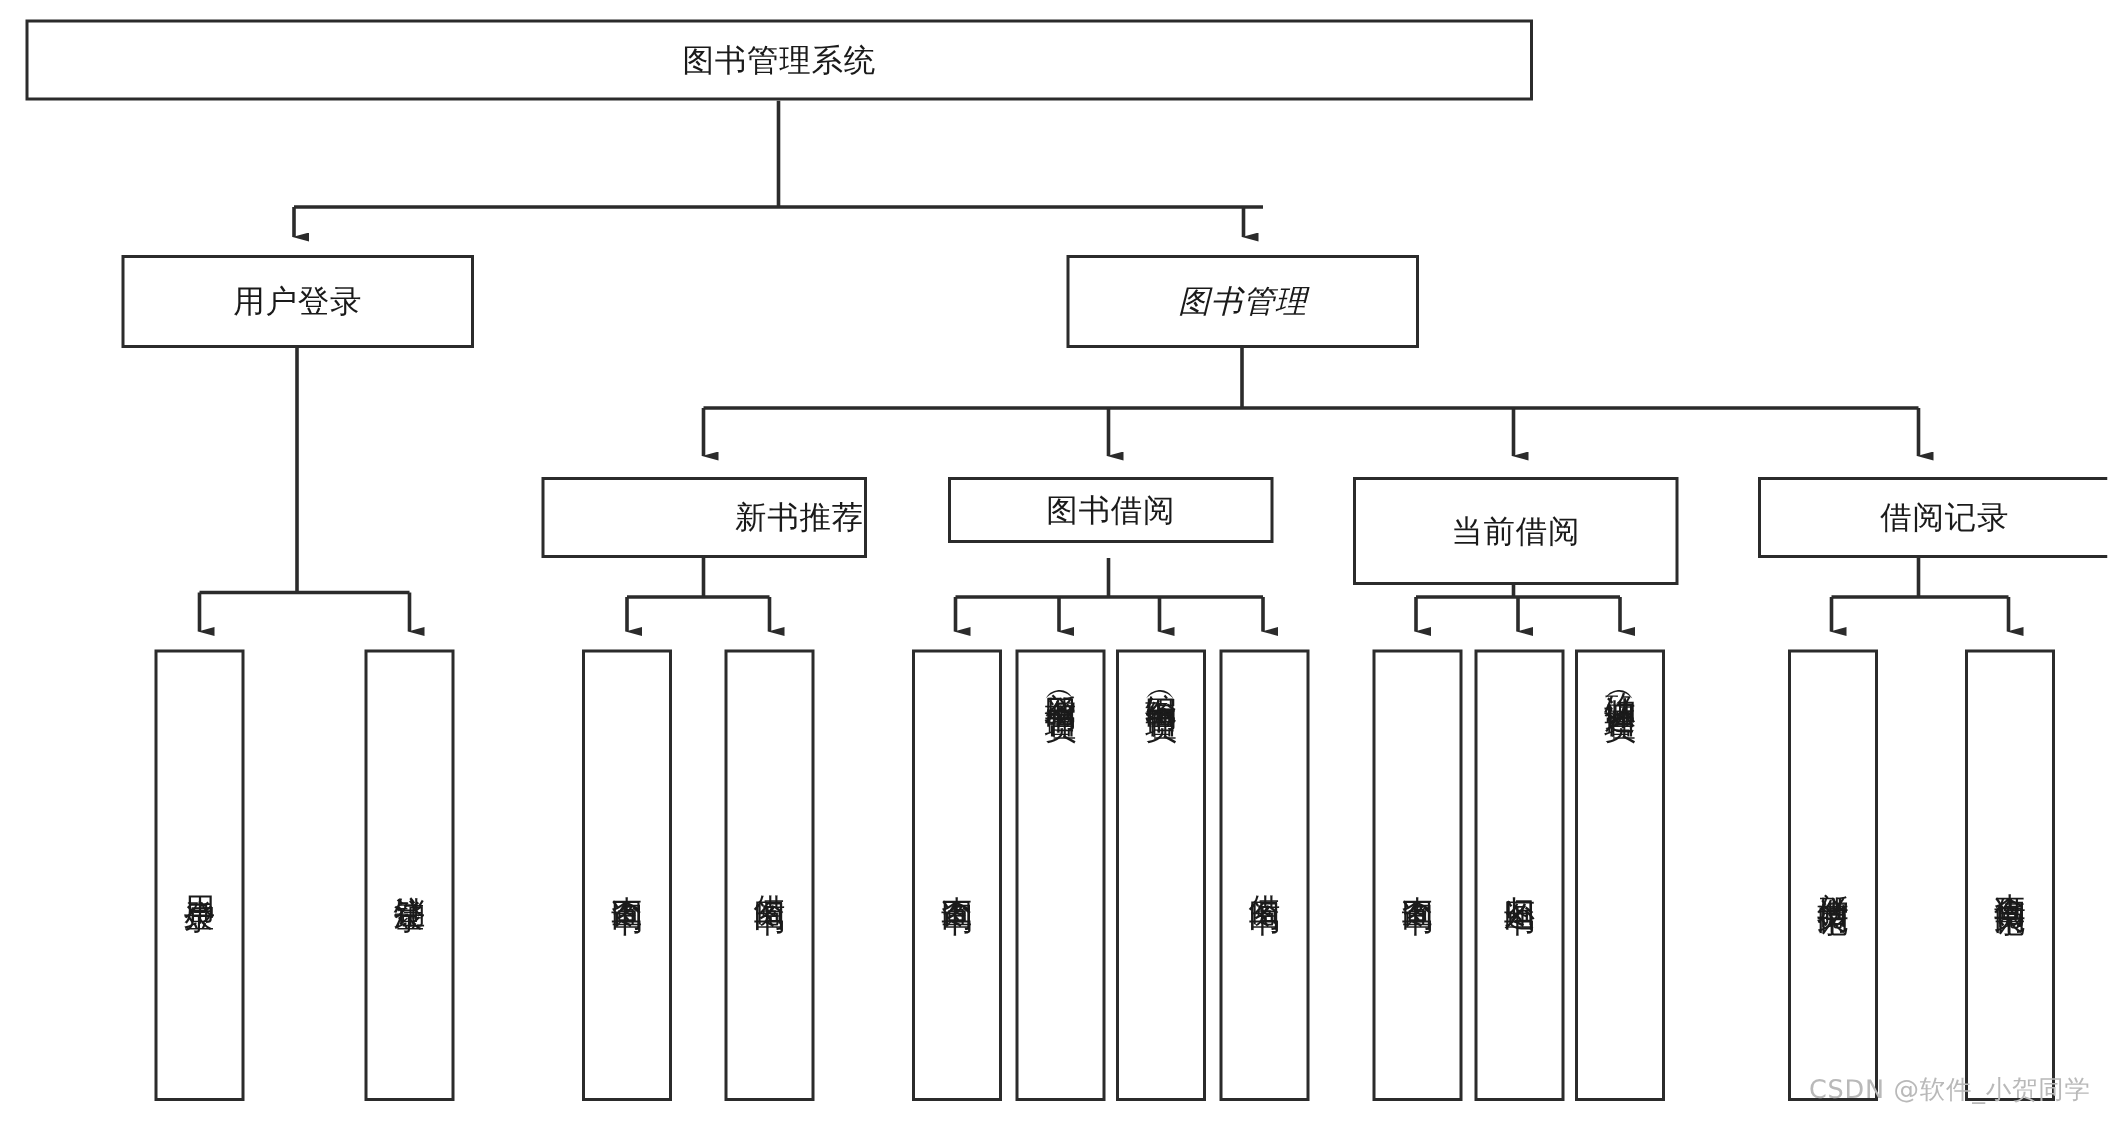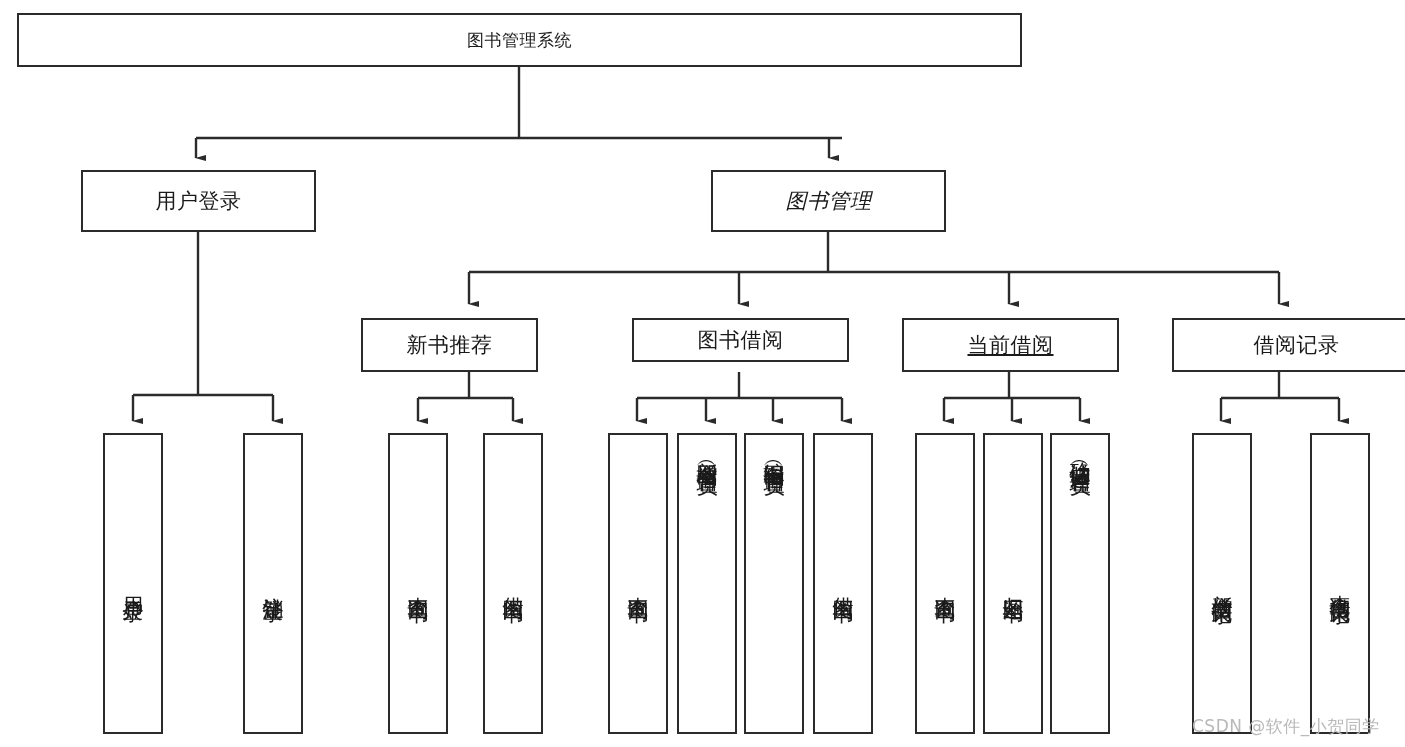--- a/index.html
+++ b/index.html
@@ -39,21 +39,21 @@
     display: block;
     line-height: 1.18;
     letter-spacing: 0.5px;
   }
   
   .node.horiz .label {
     font-size: 21px;
     white-space: nowrap;
   }
   .node.root .label {
-    font-size: 17px;
+    font-size: 21px;
   }
   
   .node.vert {
     align-items: flex-start;
     justify-content: center;
     padding-top: 34px;
   }
   .node.vert .label {
     writing-mode: vertical-rl;
     text-orientation: upright;
@@ -65,20 +65,21 @@
   .node.vert.short {
     align-items: center;
     padding-top: 0;
   }
   .watermark {
     position: absolute;
     font-size: 17px;
     color: #b9b9b9;
     white-space: nowrap;
     letter-spacing: 0.5px;
+    padding-left: 14px;
   }
 </style>
 </head>
 <body>
 
 <div id="canvas">
 
   <svg id="edges" viewBox="0 0 1405 747" xmlns="http://www.w3.org/2000/svg">
     <defs>
       <marker id="arrow" markerWidth="10" markerHeight="12" refX="3" refY="10" orient="auto" markerUnits="userSpaceOnUse">
@@ -133,27 +134,27 @@
     <span class="label">图书管理系统</span>
   </div>
 
   <div class="node horiz" style="left:81px; top:170px; width:235px; height:62px;">
     <span class="label">用户登录</span>
   </div>
   <div class="node horiz" style="left:711px; top:170px; width:235px; height:62px;font-style:italic;">
     <span class="label">图书管理</span>
   </div>
 
-  <div class="node horiz" style="left:361px; top:318px; width:177px; height:54px;">
+  <div class="node horiz" style="left:361px; top:318px; width:217px; height:54px;justify-content:flex-end;">
     <span class="label">新书推荐</span>
   </div>
   <div class="node horiz" style="left:632px; top:318px; width:217px; height:44px;">
     <span class="label">图书借阅</span>
   </div>
-  <div class="node horiz" style="left:902px; top:318px; width:217px; height:54px;text-decoration:underline;">
+  <div class="node horiz" style="left:902px; top:318px; width:217px; height:72px;">
     <span class="label">当前借阅</span>
   </div>
   <div class="node horiz" style="left:1172px; top:318px; width:249px; height:54px;">
     <span class="label">借阅记录</span>
   </div>
 
   <div class="node vert short" style="left:103px; top:433px; width:60px; height:301px;">
     <span class="label">用户登录</span>
   </div>
   <div class="node vert short" style="left:243px; top:433px; width:60px; height:301px;">

